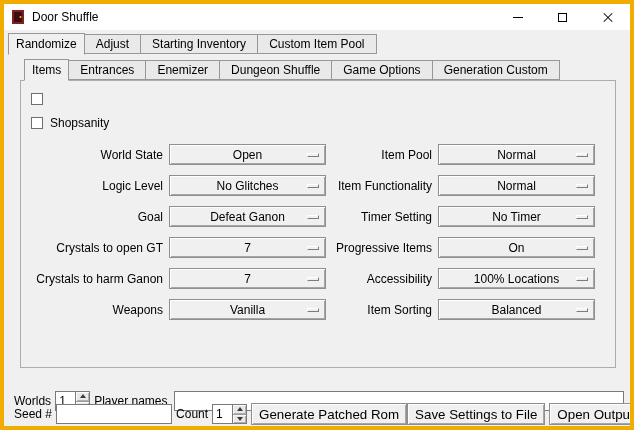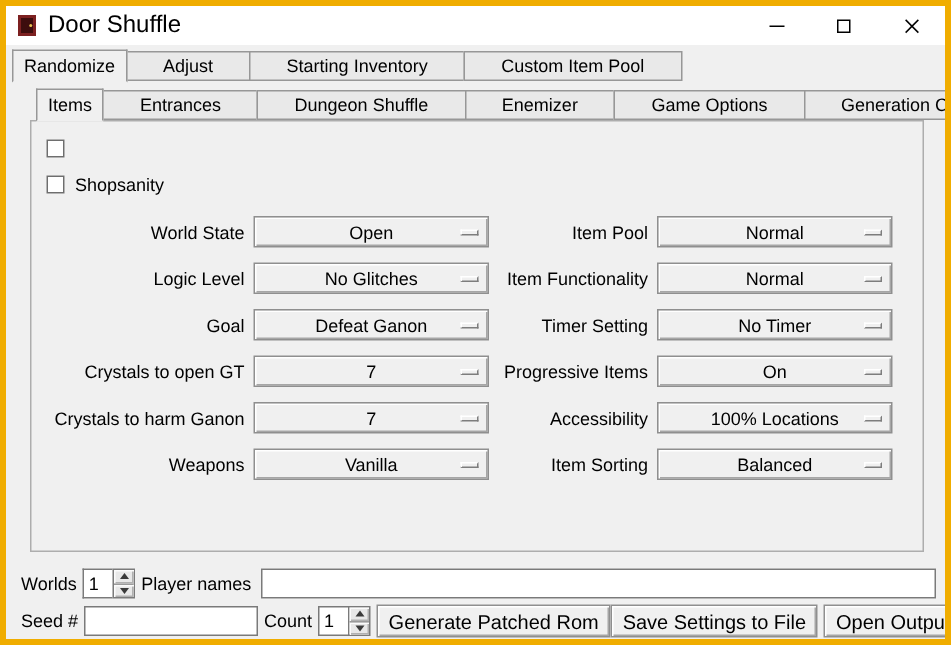--- a/index.html
+++ b/index.html
@@ -9,40 +9,40 @@
     width: 634px; height: 430px;
     border: 4px solid #f0ad00;
     background: #f0f0f0;
     font-family: "Liberation Sans", sans-serif;
     font-size: 12px; color: #000;
     overflow: hidden;
   }
   
   .titlebar { height: 26px; background: #ffffff; display: flex; align-items: center; }
   .app-icon { width: 16px; height: 16px; margin: 0 6px; flex: none; }
-  .title { white-space: nowrap; font-size: 16px; }
+  .title { white-space: nowrap; font-size: 12px; }
   .win-controls { margin-left: auto; display: flex; height: 100%; }
   .win-btn { width: 45px; height: 100%; display: flex; align-items: center; justify-content: center; }
   .glyph-min { width: 10px; height: 1px; background: #000; }
   .glyph-max { width: 9px; height: 9px; border: 1px solid #000; }
   .glyph-close { position: relative; width: 12px; height: 12px; }
   .glyph-close::before, .glyph-close::after {
     content:""; position:absolute; left:0; top:5.5px; width:12px; height:1px; background:#000;
   }
   .glyph-close::before { transform: rotate(45deg); }
   .glyph-close::after  { transform: rotate(-45deg); }
   
   .body { position: relative; height: 396px; background: #f0f0f0; }
   
   .tabbar { display: flex; align-items: center; position: relative; z-index: 2; }
   .outer-tabbar { padding-left: 4px; margin-top: 3px; }
   .inner-tabbar { padding-left: 20px; margin-top: 4px; margin-bottom: -1px; }
   .tab {
     background: #e9e9e9; border: 1px solid #979797;
-    padding: 2px 24px; white-space: nowrap; position: relative;
+    padding: 2px 11px; white-space: nowrap; position: relative;
   }
   .tab + .tab { margin-left: -1px; }
   .tab.selected {
     background: #f0f0f0; padding: 3px 7px;
     border-bottom-color: #f0f0f0; z-index: 3;
   }
   
   .inner-pane {
     margin: 0 14px 0 16px; height: 288px;
     border: 1px solid #adadad; background: #f0f0f0;
@@ -67,21 +67,21 @@
     display: flex; align-items: center; justify-content: center;
   }
   .dd-indicator {
     position: absolute; right: 6px; top: 50%; transform: translateY(-50%);
     width: 12px; height: 4px; background: #f0f0f0;
     border-top: 1px solid #ffffff; border-left: 1px solid #ffffff;
     border-bottom: 1px solid #7d7d7d; border-right: 1px solid #7d7d7d;
   }
   
   .bottom-row { position: absolute; left: 6px; right: 6px; display: flex; align-items: center; height: 22px; }
-  .row-a { bottom: 29px; }
+  .row-a { bottom: 17px; }
   .row-b { bottom: 4px; }
   .lbl { white-space: nowrap; padding: 0 4px; }
   .entry {
     height: 20px; border: 1px solid #7a7a7a; background: #fff;
     font: 12px "Liberation Sans", sans-serif; padding: 0 3px; cursor: text;
   }
   .players-entry { flex: 1; margin-left: 2px; }
   .seed-entry { width: 116px; }
   .spinbox { display: flex; height: 20px; flex: none; }
   .spin-entry {
@@ -136,22 +136,22 @@
     <div class="tabbar outer-tabbar">
       <div class="tab selected">Randomize</div>
       <div class="tab">Adjust</div>
       <div class="tab">Starting Inventory</div>
       <div class="tab">Custom Item Pool</div>
     </div>
 
     <div class="tabbar inner-tabbar">
       <div class="tab selected">Items</div>
       <div class="tab">Entrances</div>
+      <div class="tab">Enemizer</div>
       <div class="tab">Dungeon Shuffle</div>
-      <div class="tab">Enemizer</div>
       <div class="tab">Game Options</div>
       <div class="tab">Generation Custom</div>
     </div>
 
     <div class="inner-pane">
 
       <div class="check-row">
         <span class="checkbox"></span>
       </div>
       <div class="check-row">

